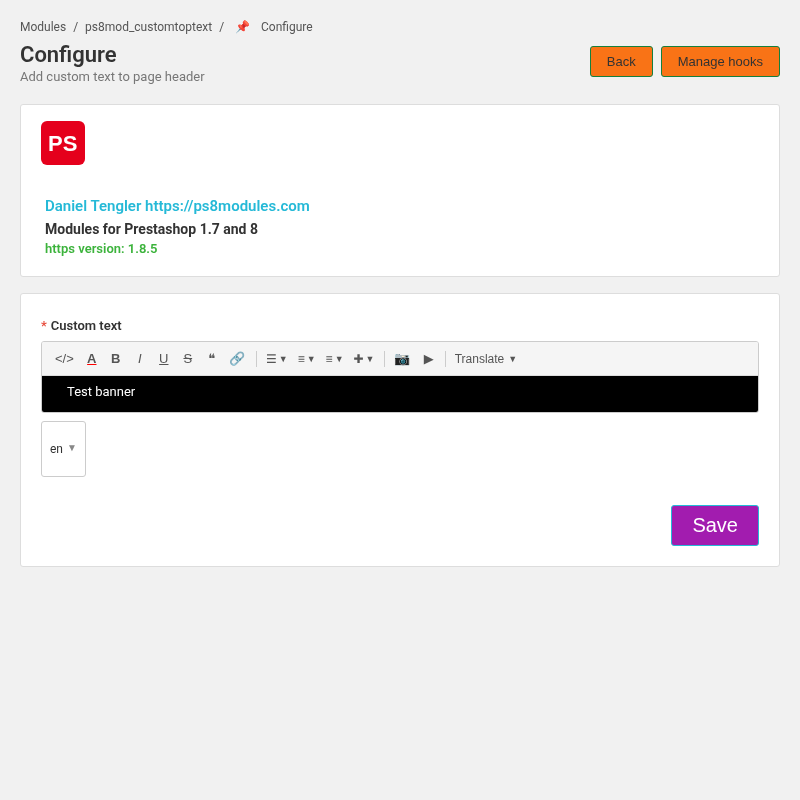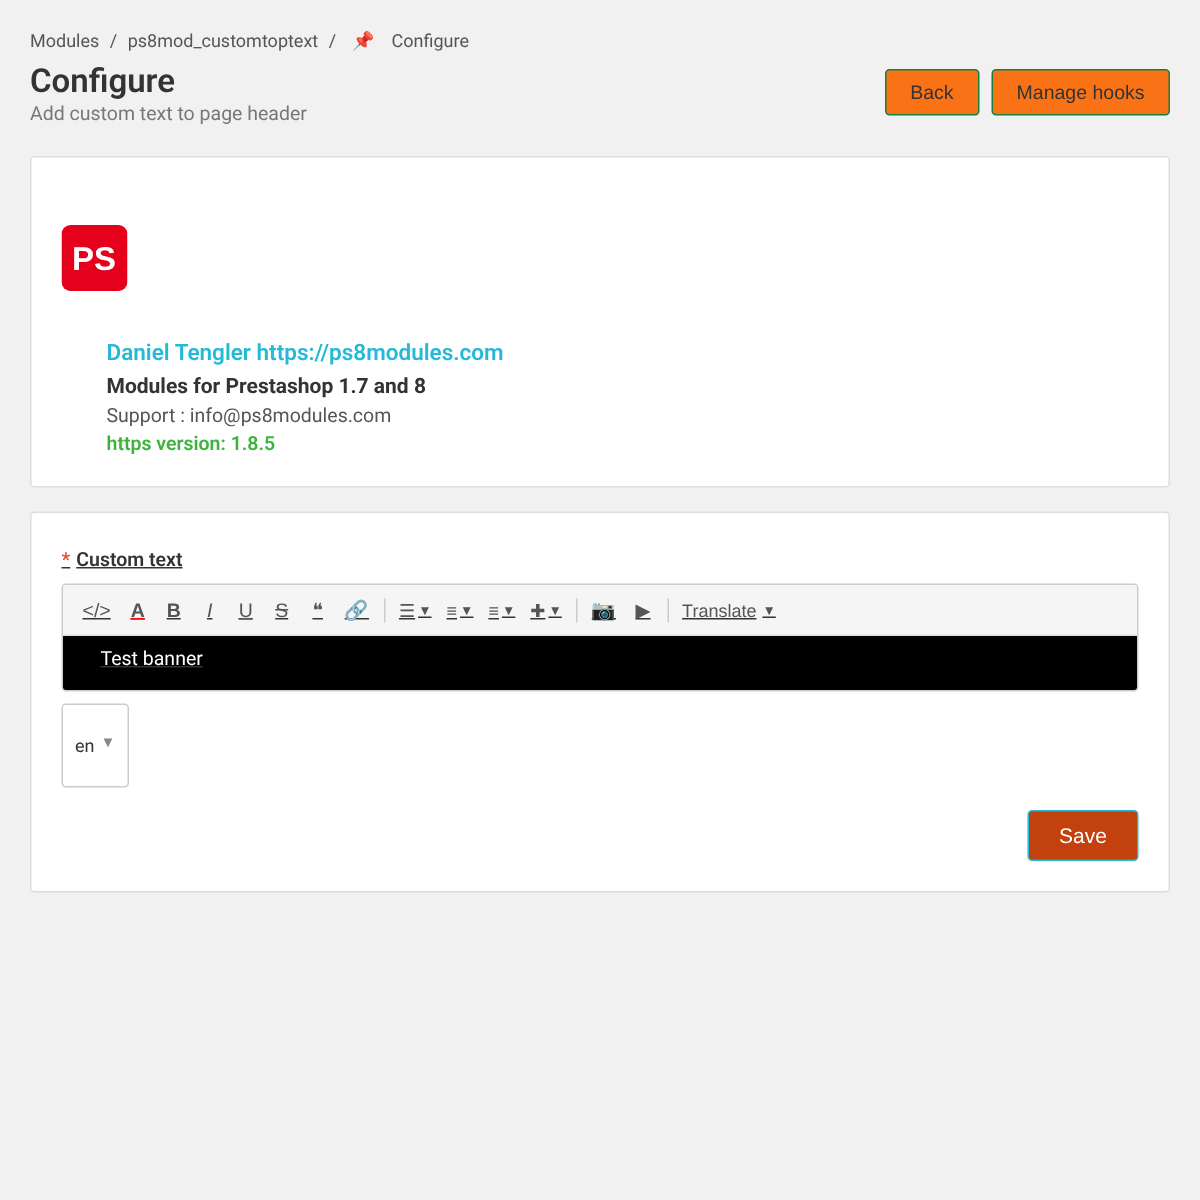--- a/index.html
+++ b/index.html
@@ -52,47 +52,45 @@
     .btn {
       padding: 7px 16px;
       border: 1px solid #15803d;
       background: #f97316;
       color: #333;
       font-size: 13px;
       cursor: pointer;
       border-radius: 3px;
     }
     .btn-save {
-      background: #c2410c;
+      background: #a21caf;
       color: #fff;
       border: 1px solid #25b9d7;
       padding: 8px 20px;
-      font-size: 14px;
+      font-size: 20px;
       border-radius: 3px;
       cursor: pointer;
     }
     .card {
       background: #fff;
       border: 1px solid #ddd;
       border-radius: 3px;
       margin-bottom: 16px;
     }
     .card-logo {
       padding: 16px 20px;
       display: flex;
-      margin-top: 29px;
     }
     .ps-logo {
       width: 44px;
       height: 44px;
       position: relative;
     }
     .card-info {
       padding: 16px 24px 20px 24px;
-      margin-left: 26px;
     }
     .card-info .author-link {
       color: #25b9d7;
       font-weight: 600;
       font-size: 15px;
       text-decoration: none;
     }
     .card-info .module-title {
       font-weight: 700;
       font-size: 14px;
@@ -110,22 +108,21 @@
       margin-top: 4px;
       font-weight: 600;
     }
     .card-form {
       background: #fff;
       border: 1px solid #ddd;
       border-radius: 3px;
       padding: 24px 20px 20px 20px;
     }
     .form-group {
-      margin-bottom: 3px;
-      text-decoration: underline;
+      margin-bottom: 16px;
     }
     .form-label {
       font-size: 13px;
       font-weight: 600;
       color: #333;
       margin-bottom: 8px;
       display: block;
     }
     .form-label .required {
       color: #e74c3c;
@@ -236,21 +233,20 @@
       <svg class="ps-logo" viewBox="0 0 44 44" width="44" height="44">
         <rect x="0" y="0" width="44" height="44" rx="6" fill="#e5001c"></rect>
         <text x="7" y="30" font-size="22" font-weight="900" fill="white" font-family="Arial">PS</text>
       </svg>
     </div>
     <div class="card-info">
       <div>
         <a class="author-link" href="#">Daniel Tengler https://ps8modules.com</a>
       </div>
       <div class="module-title">Modules for Prestashop 1.7 and 8</div>
-      <div class="support">Support : info@ps8modules.com</div>
       <div class="version">
         <span>https version:</span>
         <span>1.8.5</span>
       </div>
     </div>
   </div>
 
   <div class="card-form">
     <div class="form-group">
       <label class="form-label">

